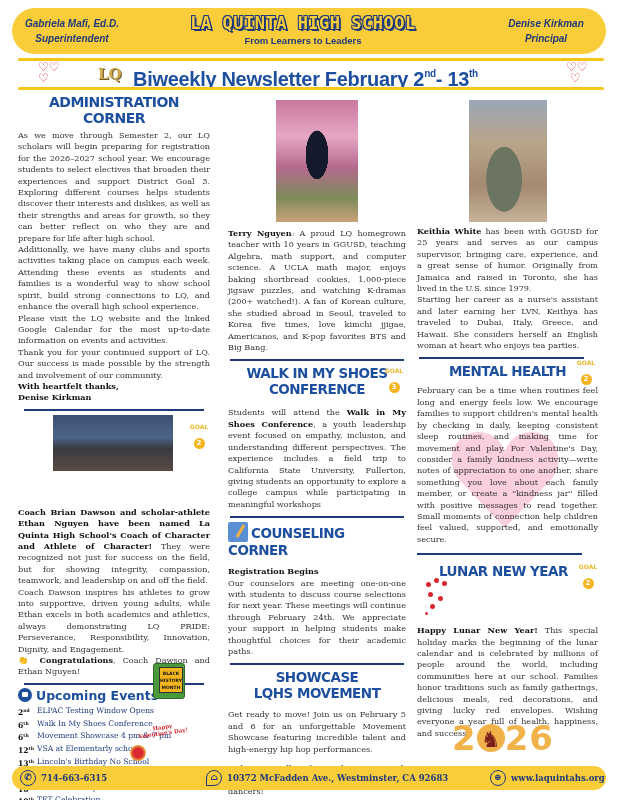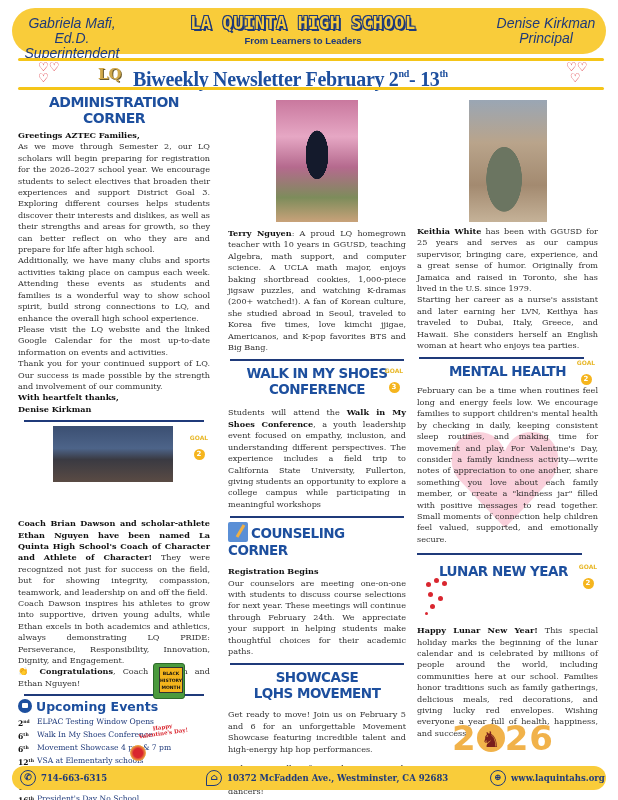--- a/index.html
+++ b/index.html
@@ -5,38 +5,38 @@
   * { box-sizing: border-box; margin: 0; padding: 0; }
   html, body { width: 618px; height: 800px; background: #ffffff; overflow: hidden; }
   body { position: relative; font-family: "DejaVu Serif", "Liberation Serif", serif; color: #2b2b2b; }
 
   .banner {
     position: absolute; left: 12px; top: 8px; width: 594px; height: 46px;
     background: #f9cc3a; border-radius: 23px;
   }
   .banner .left, .banner .right {
     position: absolute; top: 8px; font-family: "Liberation Sans", sans-serif;
-    font-style: italic; font-weight: normal; font-size: 14px; color: #1f3a7a; line-height: 15px; text-align: center;
+    font-style: italic; font-weight: bold; font-size: 10px; color: #1f3a7a; line-height: 15px; text-align: center;
   }
   .banner .left { left: 10px; width: 100px; }
   .banner .right { right: 10px; width: 100px; }
   .banner .center { position: absolute; left: 144px; width: 294px; top: 4px; text-align: center; }
   .school-name {
     font-family: "DejaVu Sans Mono", "Liberation Mono", monospace; font-weight: bold; font-size: 17px;
     color: #f9cc3a; letter-spacing: 0.5px;
     text-shadow: -1px -1px 0 #1f3a7a, 1px -1px 0 #1f3a7a, -1px 1px 0 #1f3a7a, 1px 1px 0 #1f3a7a, 2px 2px 0 #1f3a7a;
     line-height: 22px;
   }
   .tagline { font-family: "Liberation Sans", sans-serif; font-weight: bold; font-size: 9.5px; color: #1f3a7a; line-height: 13px; }
 
   .title-bar { position: absolute; left: 18px; top: 58px; width: 586px; height: 32px; }
   .title-bar .rule { position: absolute; left: 0; width: 100%; height: 3px; background: #f5c518; border-radius: 2px; }
   .title-bar .rule.top { top: 0; } .title-bar .rule.bottom { bottom: 0; }
   .title-text {
-    position: absolute; left: 115px; top: 4px; font-family: Liberation Serif, serif; font-weight: bold;
+    position: absolute; left: 115px; top: 4px; font-family: Liberation Sans, sans-serif; font-weight: bold;
     font-size: 20px; color: #1d4f9e; letter-spacing: -0.3px; line-height: 24px; white-space: nowrap;
   }
   .title-text sup { font-size: 10px; vertical-align: 9px; }
   .hearts { position: absolute; top: 4px; color: #d9262f; font-size: 12px; line-height: 11px; width: 24px; }
   .hearts.l { left: 20px; } .hearts.r { right: 14px; }
   .lq-logo {
     position: absolute; left: 80px; top: 5px; width: 22px; height: 22px; font-family: "DejaVu Serif", serif;
     font-weight: bold; font-size: 15px; color: #d0a84a; text-shadow: 1px 1px 0 #6b5a2a; line-height: 22px;
   }
 
@@ -118,21 +118,20 @@
   <div class="hearts l">♡♡<br>♡</div>
   <div class="lq-logo">LQ</div>
   <div class="title-text"><span>Biweekly Newsletter February 2</span><sup>nd</sup><span>- 13</span><sup>th</sup></div>
   <div class="hearts r">♡♡<br>&nbsp;♡</div>
   <div class="rule bottom"></div>
 </div>
 
 <div class="col" id="col1">
   <div class="section-title" style="font-size:14px;">ADMINISTRATION CORNER</div>
   <div class="body-text" style="margin-top:4px;">
-    <div style="font-weight:bold;color:#111;">Greetings AZTEC Families,</div>
     <div>As we move through Semester 2, our LQ scholars will begin preparing for registration for the 2026–2027 school year. We encourage students to select electives that broaden their experiences and support District Goal 3. Exploring different courses helps students discover their interests and dislikes, as well as their strengths and areas for growth, so they can better reflect on who they are and prepare for life after high school.</div>
     <div>Additionally, we have many clubs and sports activities taking place on campus each week. Attending these events as students and families is a wonderful way to show school spirit, build strong connections to LQ, and enhance the overall high school experience.</div>
     <div>Please visit the LQ website and the linked Google Calendar for the most up-to-date information on events and activities.</div>
     <div>Thank you for your continued support of LQ. Our success is made possible by the strength and involvement of our community.</div>
     <div style="font-weight:bold;color:#111;">With heartfelt thanks,</div>
     <div style="font-weight:bold;color:#111;">Denise Kirkman</div>
   </div>
 
   <div class="rule-blue" style="margin:5px 6px 2px 6px;"></div>
   <div style="position:relative;">

